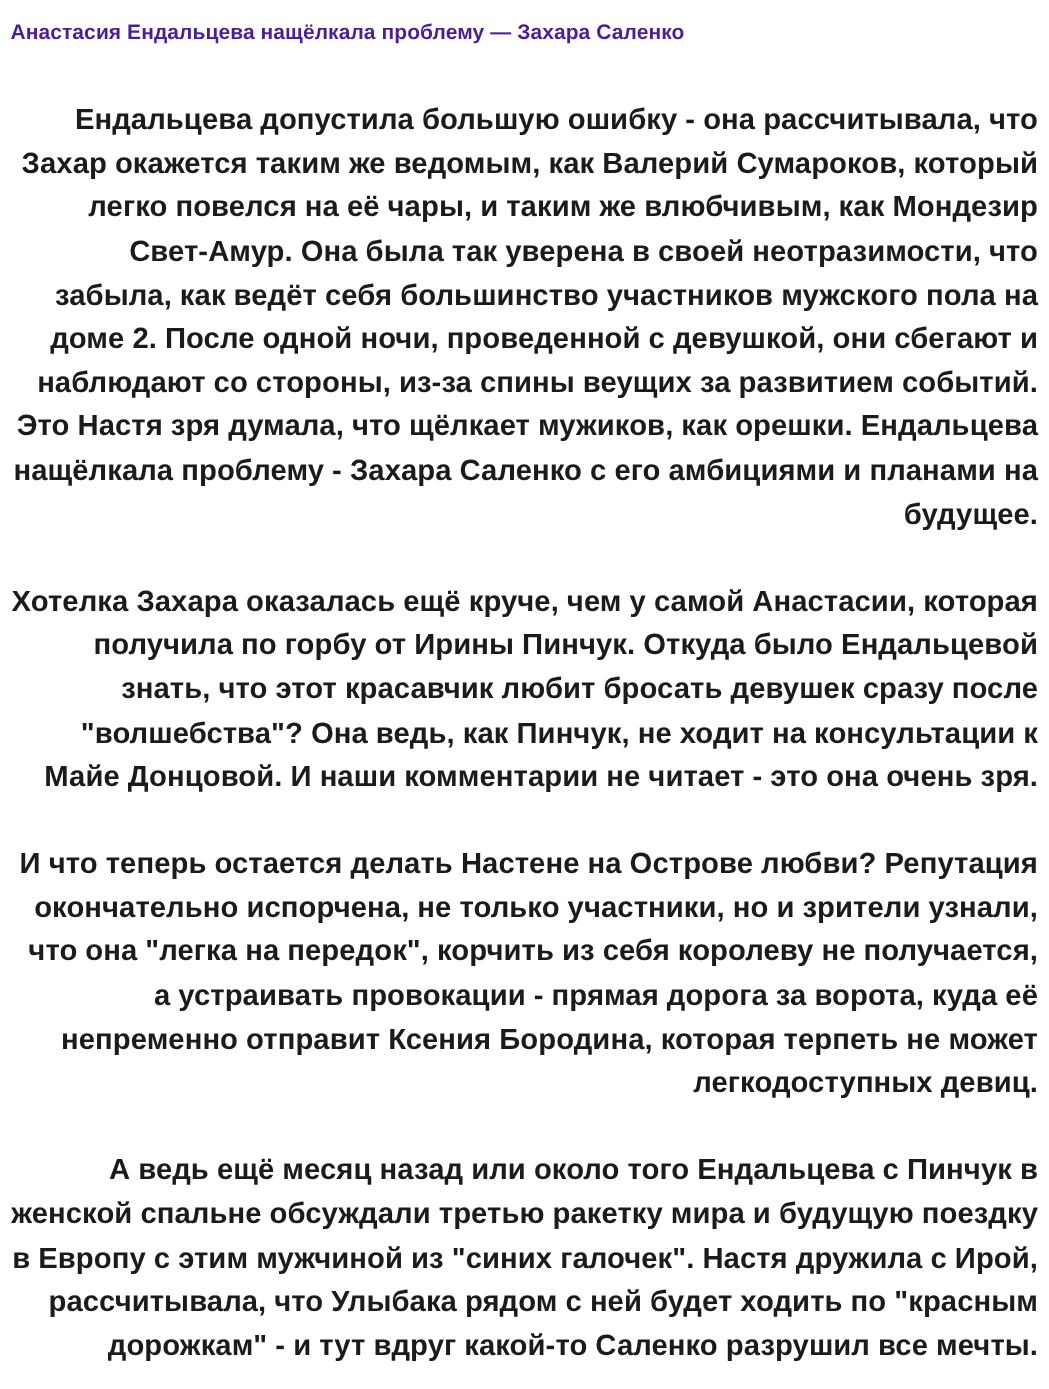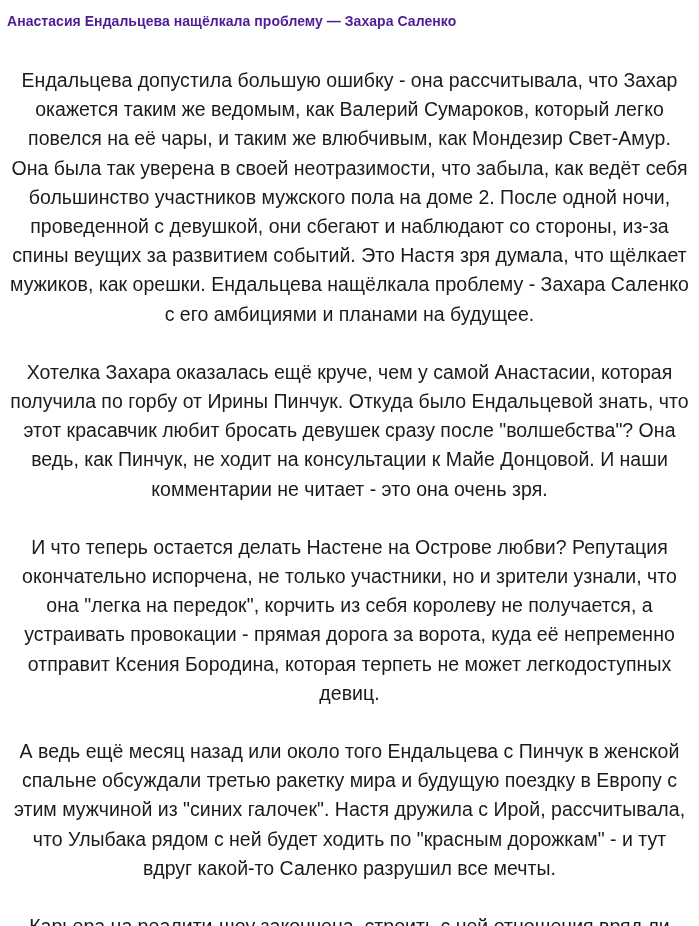--- a/index.html
+++ b/index.html
@@ -29,25 +29,25 @@
     font-weight: 700;
     line-height: 29px;
     letter-spacing: 0.05px;
     color: #4c1d95;
     white-space: nowrap;
   }
 
   .para {
     margin: 0;
     font-size: 19.5px;
-    font-weight: 400;
+    font-weight: 700;
     line-height: 29.2px;
     letter-spacing: 0.04px;
     color: #1b1b1b;
-    text-align: center;
+    text-align: right;
     word-spacing: -0.1px;
   }
 
   
   .gap-head   { height: 30px; }
   .gap-para   { height: 29px; }
 </style>
 </head>
 <body style="background: rgb(255, 255, 255); color: rgb(27, 27, 27);">
 

